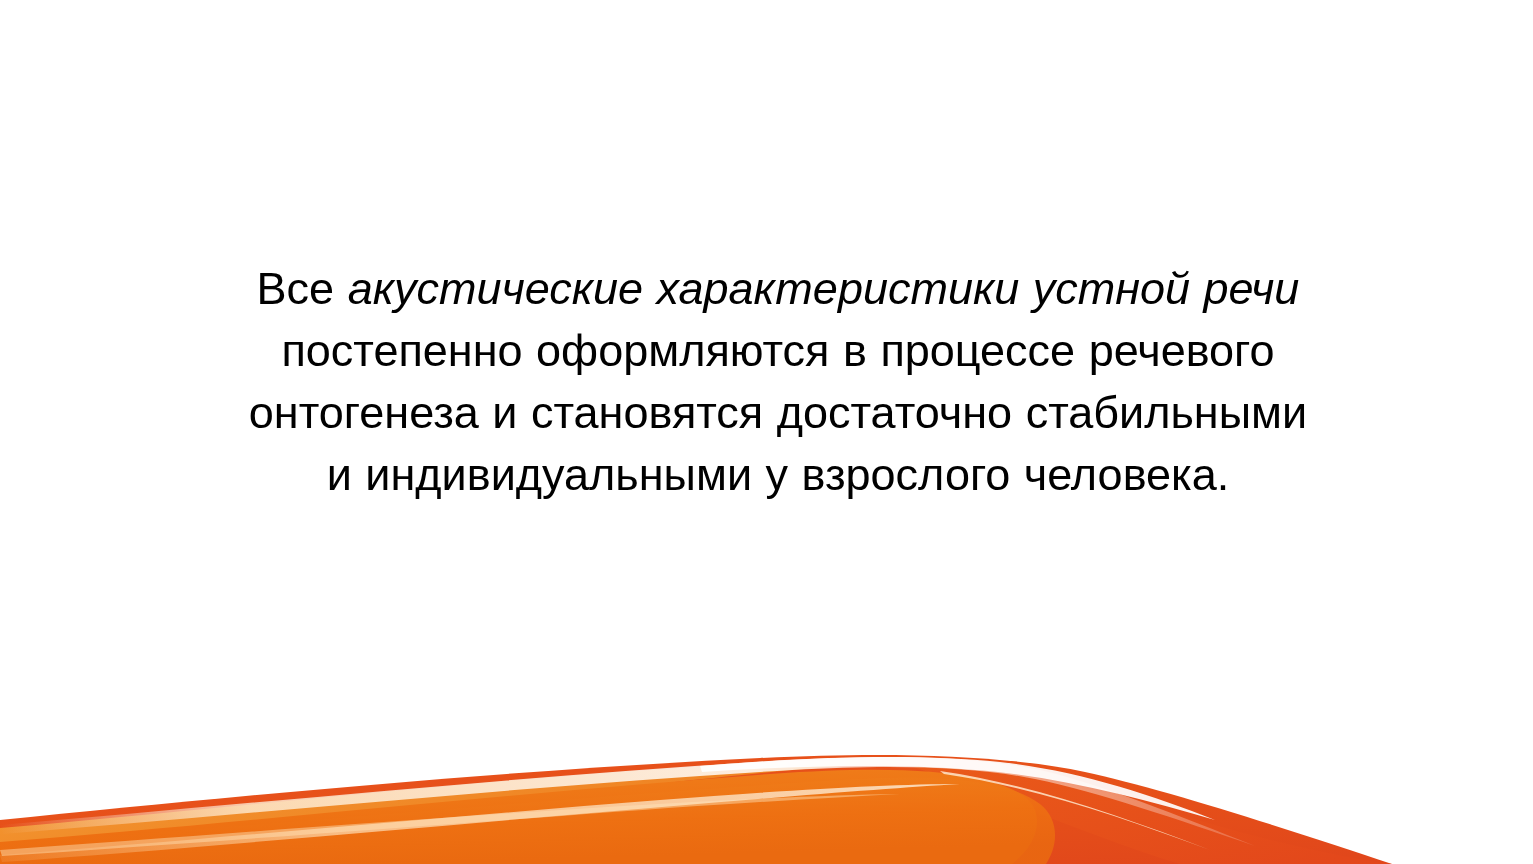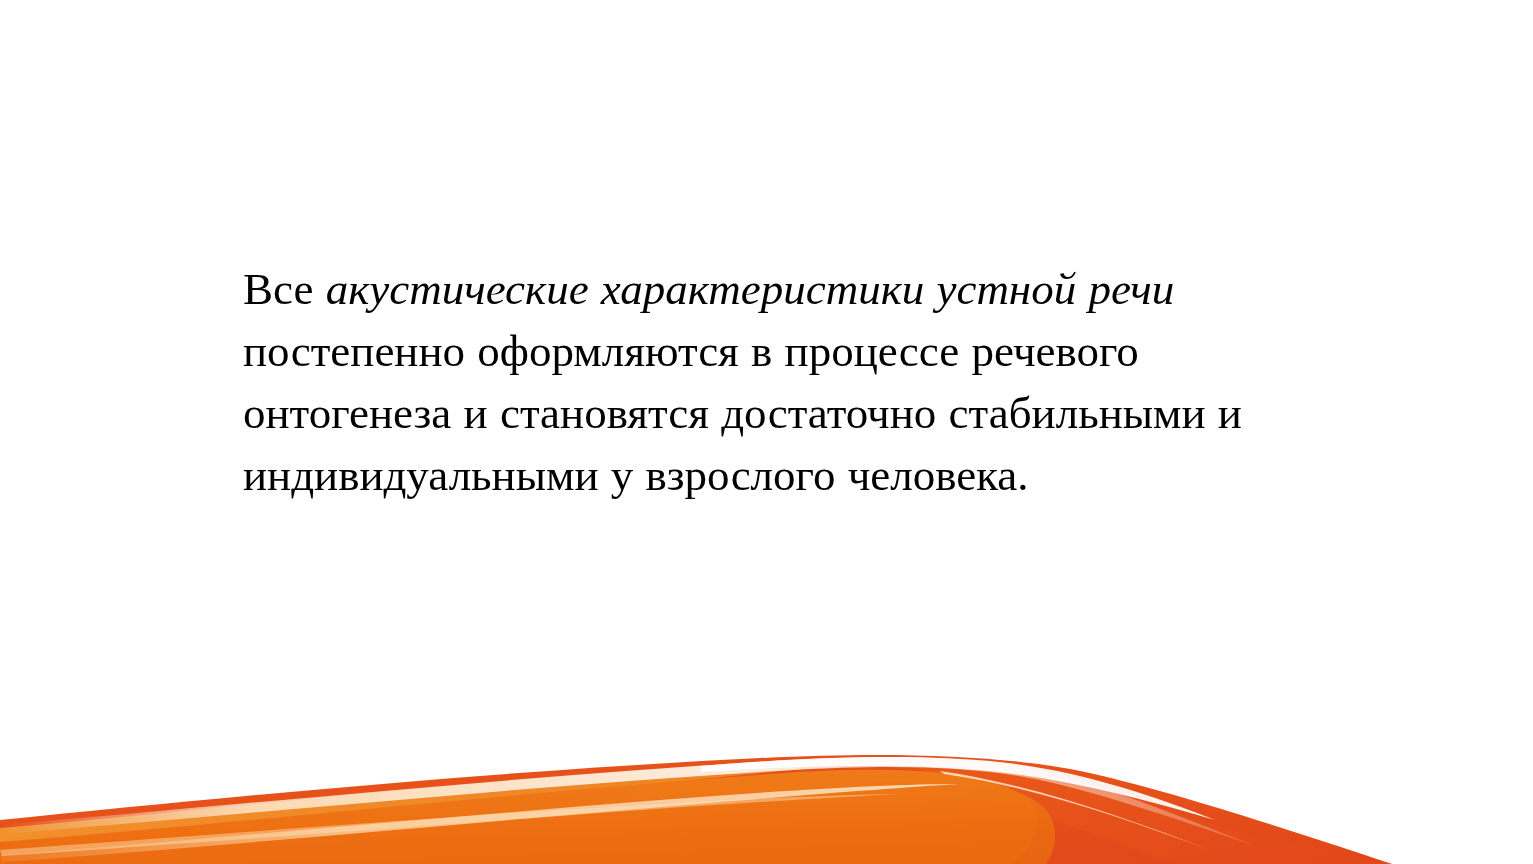--- a/index.html
+++ b/index.html
@@ -18,23 +18,23 @@
     background: #ffffff;
     overflow: hidden;
   }
 
   
   #body-text-block {
     position: absolute;
     left: 243px;
     top: 258px;
     width: 1070px;
-    text-align: left;
+    text-align: center;
     color: #000000;
-    font-family: Liberation Serif, serif;
+    font-family: Liberation Sans, sans-serif;
     font-size: 45px;
     line-height: 62px;
     letter-spacing: 0px;
     word-spacing: 1px;
   }
   #body-text-block .upright {
     font-style: normal;
   }
   #body-text-block .italic {
     font-style: italic;

